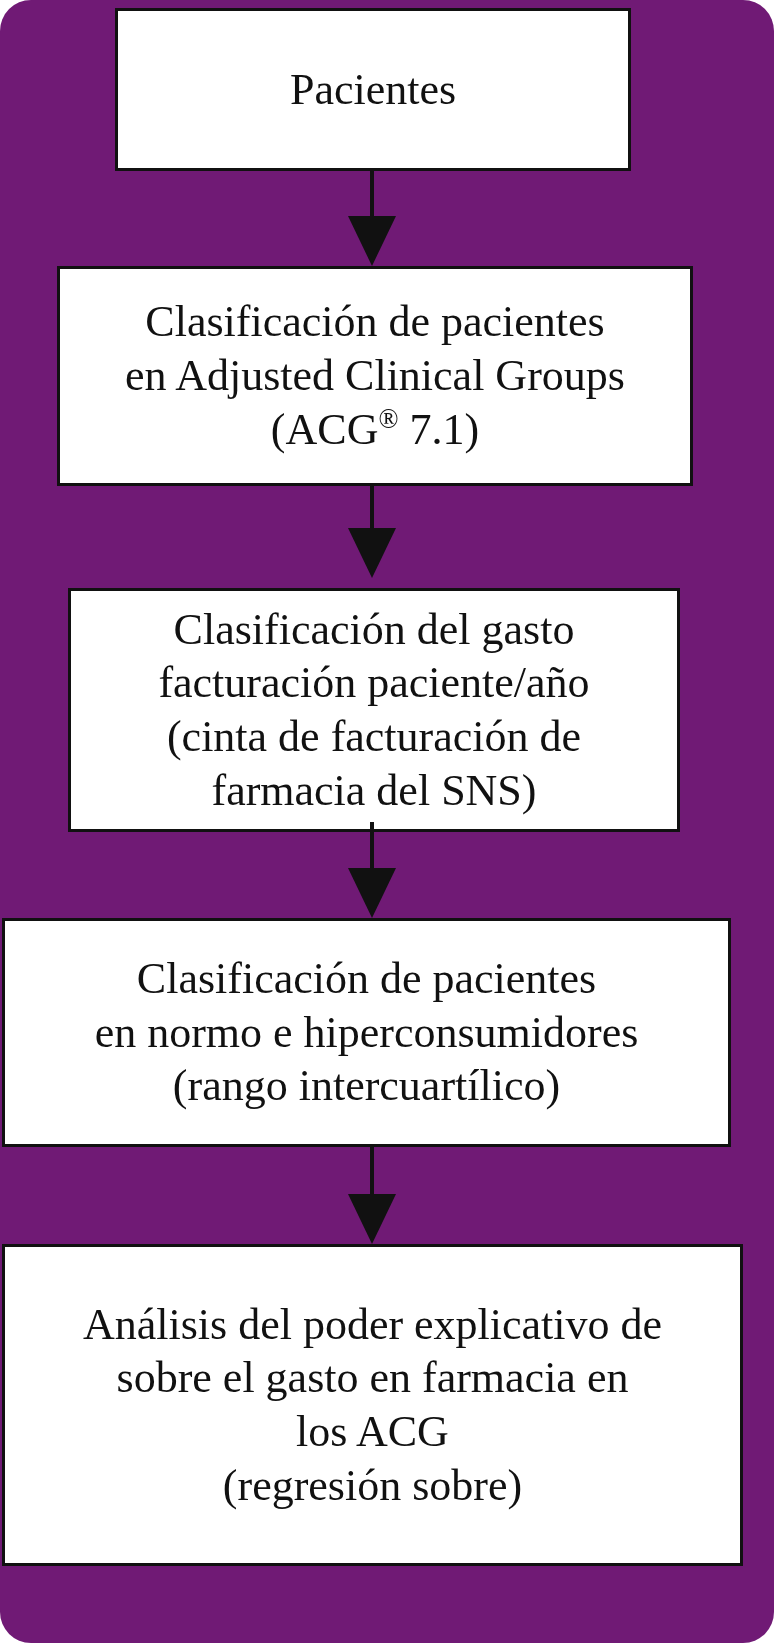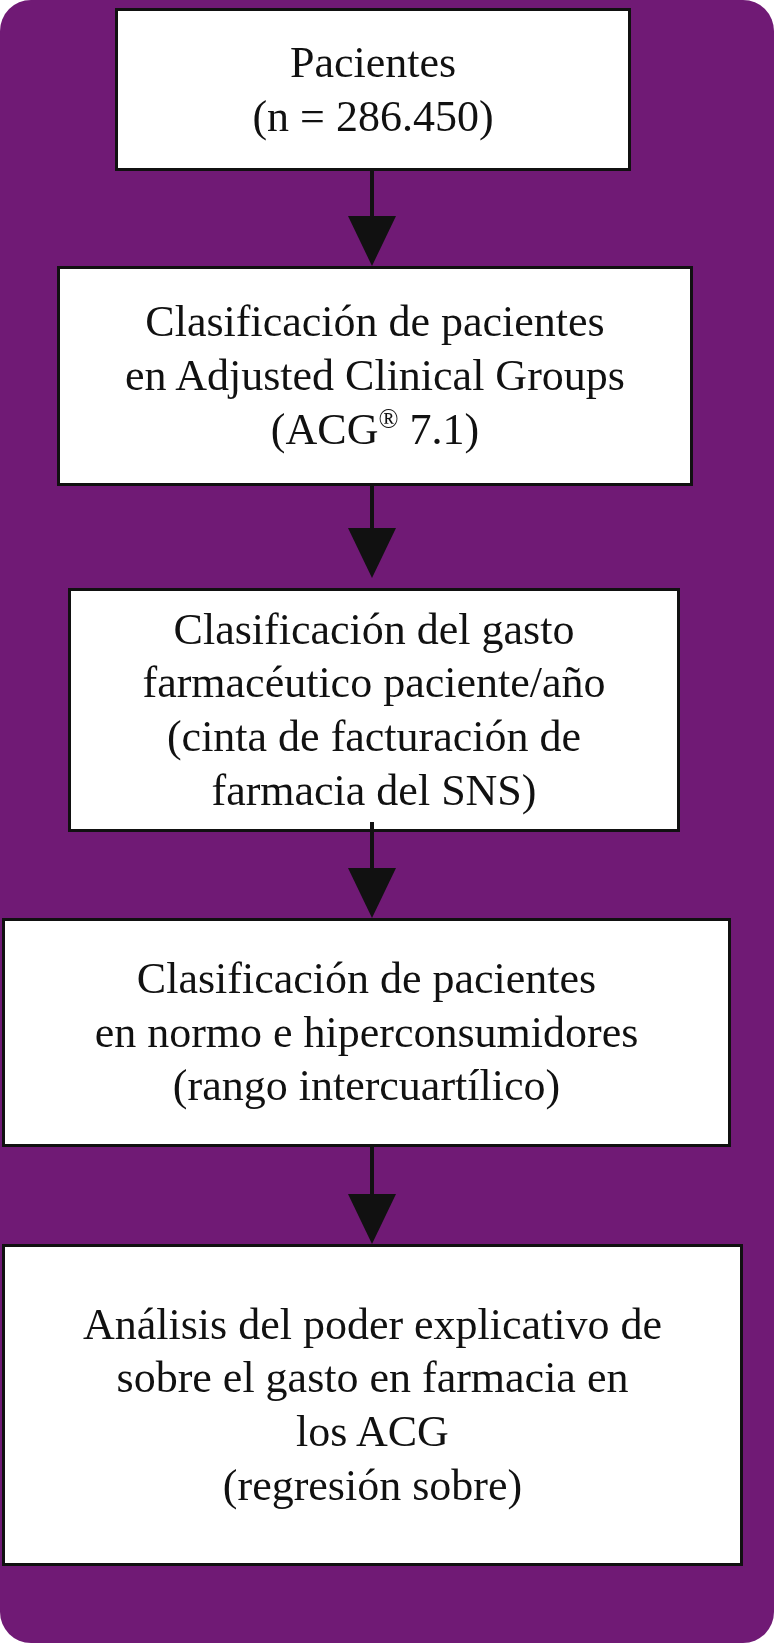--- a/index.html
+++ b/index.html
@@ -51,42 +51,41 @@
     border-top: 50px solid #111111;
   }
 </style>
 </head>
 <body>
 
 <div class="canvas">
 
   <div class="box" style="left:115px; top:8px; width:516px; height:163px;">
     <div class="line">Pacientes</div>
-    <div class="line">(n = 286.450)</div>
   </div>
 
   <div class="arrow" style="left:348px; top:171px; width:48px; height:95px;">
     <div class="arrow-stem"></div>
     <div class="arrow-head"></div>
   </div>
 
   <div class="box" style="left:57px; top:266px; width:636px; height:220px;">
     <div class="line">Clasificación de pacientes</div>
     <div class="line">en Adjusted Clinical Groups</div>
     <div class="line"><span>(ACG</span><sup class="reg">®</sup><span> 7.1)</span></div>
   </div>
 
   <div class="arrow" style="left:348px; top:486px; width:48px; height:92px;">
     <div class="arrow-stem"></div>
     <div class="arrow-head"></div>
   </div>
 
   <div class="box" style="left:68px; top:588px; width:612px; height:244px;">
     <div class="line">Clasificación del gasto</div>
-    <div class="line">farmacéutico paciente/año</div>
+    <div class="line">facturación paciente/año</div>
     <div class="line">(cinta de facturación de</div>
     <div class="line">farmacia del SNS)</div>
   </div>
 
   <div class="arrow" style="left:348px; top:822px; width:48px; height:96px;">
     <div class="arrow-stem"></div>
     <div class="arrow-head"></div>
   </div>
 
   <div class="box" style="left:2px; top:918px; width:729px; height:229px;">

